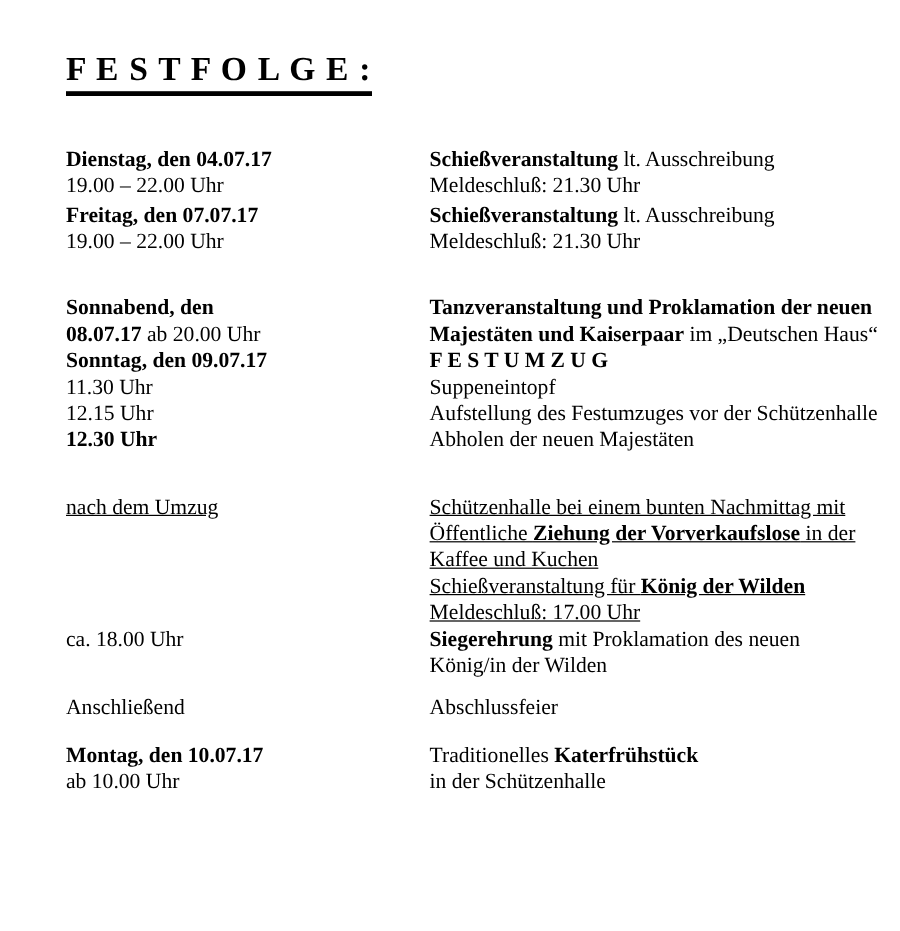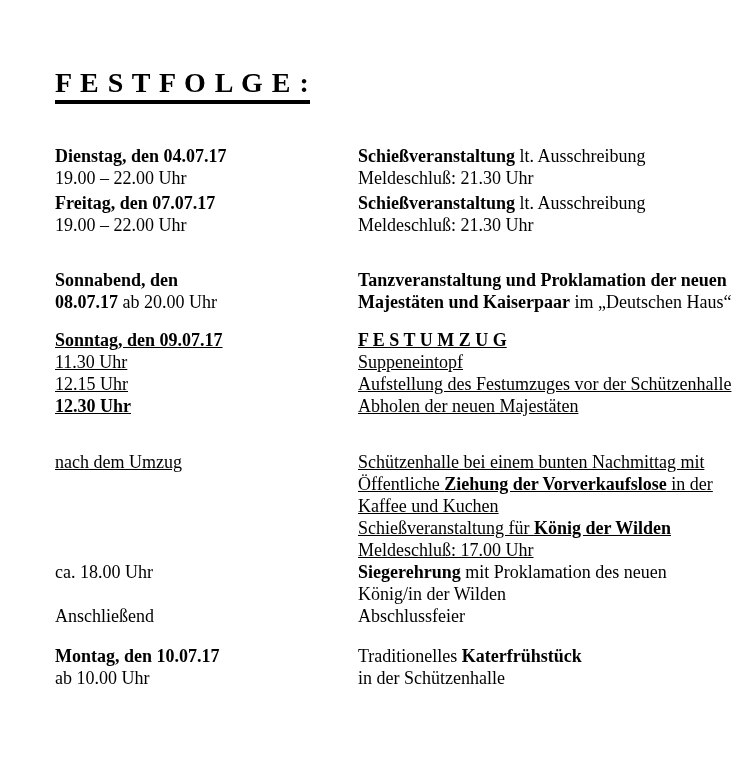--- a/index.html
+++ b/index.html
@@ -11,21 +11,21 @@
   body {
     width: 750px;
     height: 776px;
     overflow: hidden;
     font-family: "Liberation Serif", "DejaVu Serif", serif;
   }
   .page {
     box-sizing: border-box;
     width: 750px;
     height: 570px;
-    padding: 68px 30px 30px 55px;
+    padding: 44px 30px 30px 55px;
   }
   .title {
     display: inline-block;
     margin: 0;
     font-size: 28px;
     font-weight: bold;
     letter-spacing: 1px;
     line-height: 30px;
     padding-bottom: 2px;
     border-bottom: 4px solid #000;
@@ -75,21 +75,21 @@
       <div class="row" style="margin-top: 33px;">
         <div class="col left">
           <p class="line"><strong>Sonnabend, den</strong></p>
           <p class="line"><strong>08.07.17</strong><span> ab 20.00 Uhr</span></p>
         </div>
         <div class="col right">
           <p class="line"><strong>Tanzveranstaltung und Proklamation der neuen</strong></p>
           <p class="line"><strong>Majestäten und Kaiserpaar</strong><span> im „Deutschen Haus“</span></p>
         </div>
       </div>
-      <div class="row" style="margin-top: 16px; text-decoration: underline;">
+      <div class="row" style="margin-top: 0;">
         <div class="col left">
           <p class="line"><strong>Sonntag, den 09.07.17</strong></p>
           <p class="line"><span>11.30 Uhr</span></p>
           <p class="line"><span>12.15 Uhr</span></p>
           <p class="line"><strong>12.30 Uhr</strong></p>
         </div>
         <div class="col right">
           <p class="line"><strong>F E S T U M Z U G</strong></p>
           <p class="line"><span>Suppeneintopf</span></p>
           <p class="line"><span>Aufstellung des Festumzuges vor der Schützenhalle</span></p>
@@ -110,21 +110,21 @@
       </div>
       <div class="row" style="margin-top: 0;">
         <div class="col left">
           <p class="line"><span>ca. 18.00 Uhr</span></p>
         </div>
         <div class="col right">
           <p class="line"><strong>Siegerehrung</strong><span> mit Proklamation des neuen</span></p>
           <p class="line"><span>König/in der Wilden</span></p>
         </div>
       </div>
-      <div class="row" style=" align-items: flex-end;">
+      <div class="row" style="margin-top: 13px; align-items: flex-end;">
         <div class="col left">
           <p class="line"><span>Anschließend</span></p>
         </div>
         <div class="col right">
           <p class="line"><span>Abschlussfeier</span></p>
         </div>
       </div>
       <div class="row" style="margin-top: 18px;">
         <div class="col left">
           <p class="line"><strong>Montag, den 10.07.17</strong></p>

